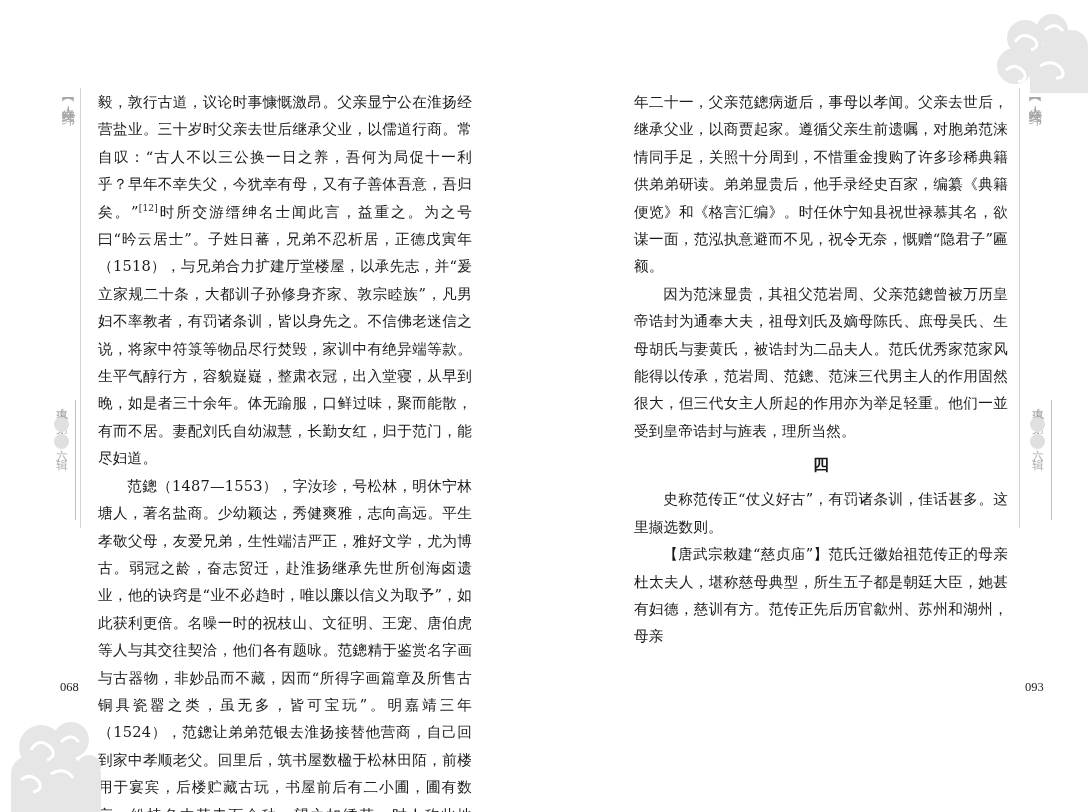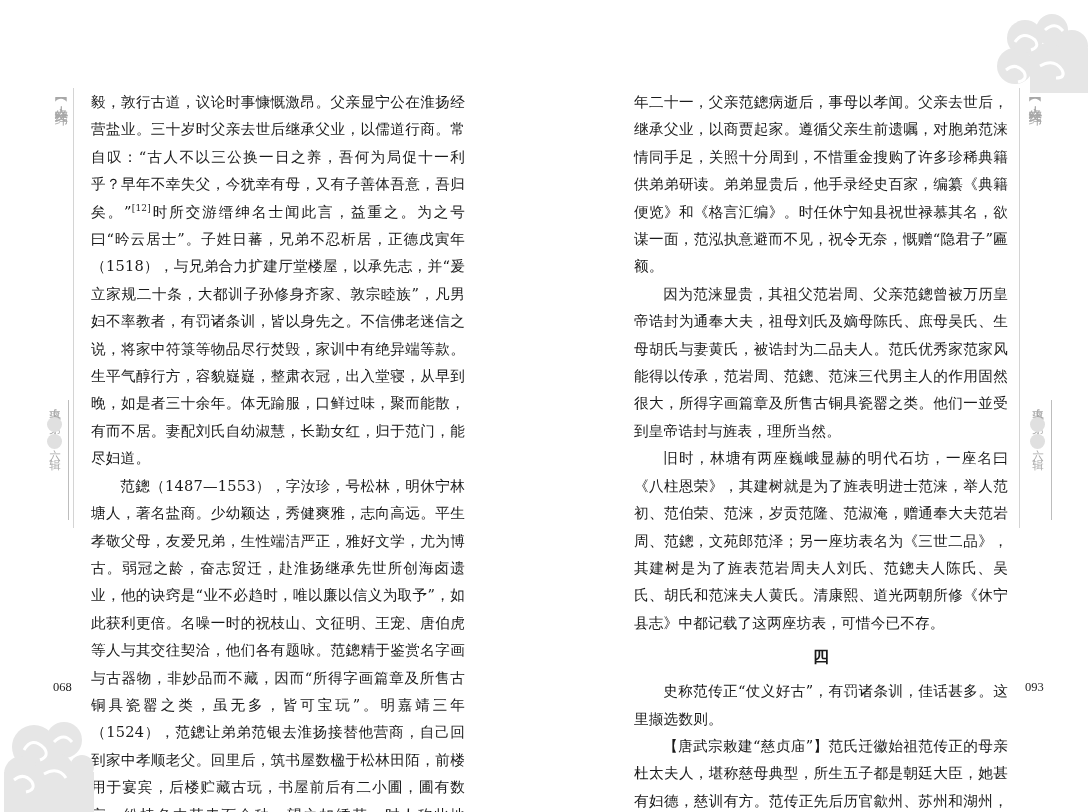--- a/index.html
+++ b/index.html
@@ -3,21 +3,21 @@
 <meta charset="utf-8">
 <style>
   html, body { margin: 0; padding: 0; }
   body {
     width: 1088px; height: 812px; position: relative; overflow: hidden;
     background: #ffffff;
     font-family: "DejaVu Serif", "Liberation Serif", serif;
     color: #1a1a1a;
   }
   .page { position: absolute; top: 0; height: 812px; }
-  .page-left { left: 4px; width: 544px; }
+  .page-left { left: 11px; width: 544px; }
   .page-right { left: 544px; width: 544px; }
 
   .text-block {
     position: absolute; top: 88px; width: 374px;
     font-size: 14.6px; line-height: 27.4px;
     text-align: justify; text-justify: inter-character;
     letter-spacing: 0.2px;
   }
   .page-left .text-block { left: 87px; }
   .page-right .text-block { left: 90px; }
@@ -96,22 +96,21 @@
   </svg>
 </div>
 
 <div class="page page-right">
   <div class="margin-rule"></div>
   <div class="vertical-label header-label">【人文经纬】</div>
   <div class="vertical-label series-label"><span>屯溪文史·第</span><span class="circ">十</span><span class="circ">六</span><span>辑</span></div>
 
   <div class="text-block">
     <p>年二十一，父亲范鏓病逝后，事母以孝闻。父亲去世后，继承父业，以商贾起家。遵循父亲生前遗嘱，对胞弟范涞情同手足，关照十分周到，不惜重金搜购了许多珍稀典籍供弟弟研读。弟弟显贵后，他手录经史百家，编纂《典籍便览》和《格言汇编》。时任休宁知县祝世禄慕其名，欲谋一面，范泓执意避而不见，祝令无奈，慨赠“隐君子”匾额。</p>
-    <p class="indent">因为范涞显贵，其祖父范岩周、父亲范鏓曾被万历皇帝诰封为通奉大夫，祖母刘氏及嫡母陈氏、庶母吴氏、生母胡氏与妻黄氏，被诰封为二品夫人。范氏优秀家范家风能得以传承，范岩周、范鏓、范涞三代男主人的作用固然很大，所得字画篇章及所售古铜具瓷罂之类。他们一並受到皇帝诰封与旌表，理所当然。</p>
-    <p class="indent">旧时，林塘有两座巍峨显赫的明代石坊，一座名曰《八柱恩荣》，其建树就是为了旌表明进士范涞，举人范初、范伯荣、范涞，岁贡范隆、范淑淹，赠通奉大夫范岩周、范鏓，文苑郎范泽；另一座坊表名为《三世二品》，其建树是为了旌表范岩周夫人刘氏、范鏓夫人陈氏、吴氏、胡氏和范涞夫人黄氏。清康熙、道光两朝所修《休宁县志》中都记载了这两座坊表，可惜今已不存。</p>
+    <p class="indent">因为范涞显贵，其祖父范岩周、父亲范鏓曾被万历皇帝诰封为通奉大夫，祖母刘氏及嫡母陈氏、庶母吴氏、生母胡氏与妻黄氏，被诰封为二品夫人。范氏优秀家范家风能得以传承，范岩周、范鏓、范涞三代男主人的作用固然很大，但三代女主人所起的作用亦为举足轻重。他们一並受到皇帝诰封与旌表，理所当然。</p>
     <div class="section-heading">四</div>
     <p class="indent">史称范传正“仗义好古”，有罚诸条训，佳话甚多。这里撷选数则。</p>
     <p class="indent">【唐武宗敕建“慈贞庙”】范氏迁徽始祖范传正的母亲杜太夫人，堪称慈母典型，所生五子都是朝廷大臣，她甚有妇德，慈训有方。范传正先后历官歙州、苏州和湖州，母亲</p>
   </div>
 
   <div class="page-number">093</div>
 
   <svg class="cloud" width="98" height="90" viewBox="0 0 98 90">
     <g fill="#e6e6e6">
       <circle cx="35" cy="30" r="18"></circle>

